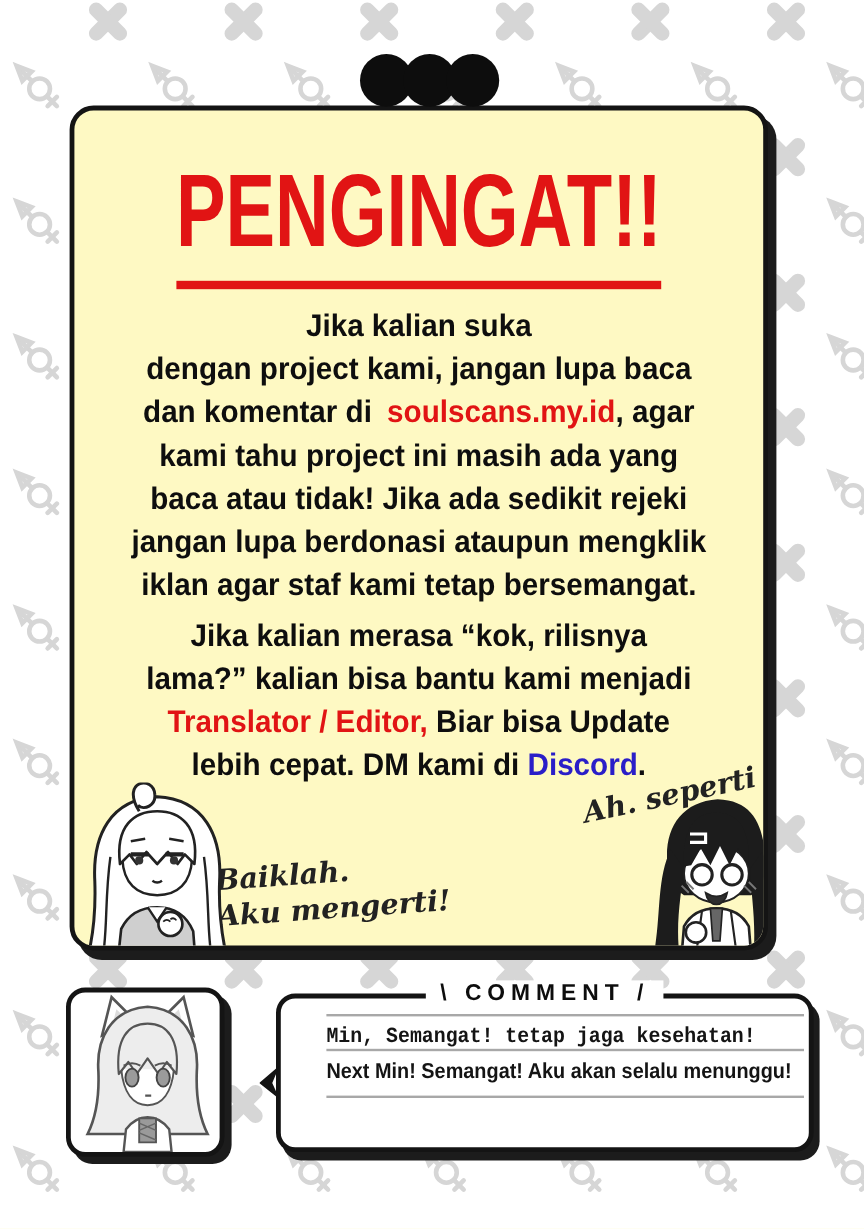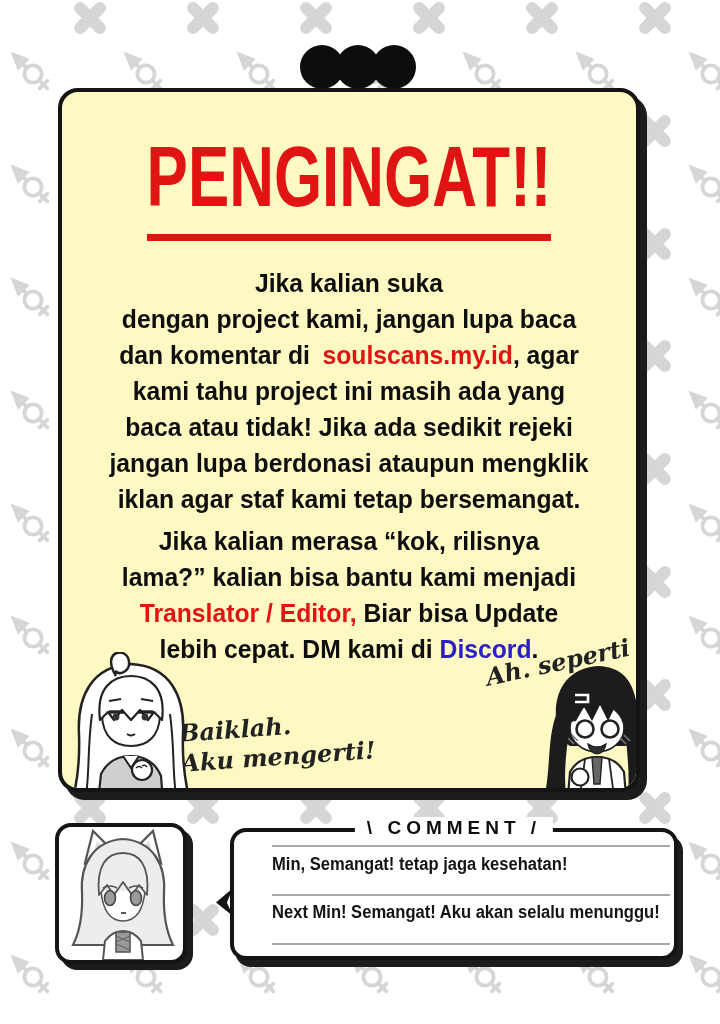--- a/index.html
+++ b/index.html
@@ -31,21 +31,21 @@
     position:absolute;left:58px;top:88px;width:582px;height:704px;z-index:1;
     background:#fef9c3;border:4px solid var(--ink);border-radius:20px;
     box-shadow:7px 8px 0 #1c1c1c;overflow:hidden;text-align:center;
   }
   #title{
     margin:40px 0 0 0;font-size:86px;line-height:88px;font-weight:700;
     color:var(--red);letter-spacing:0px;transform:scaleX(0.72);white-space:nowrap;
   }
   #title-underline{width:404px;height:7px;background:var(--red);margin:14px auto 0;}
   .bodytext{font-size:26px;font-weight:700;line-height:36px;color:#0e0e0e;}
-  .para1{margin-top:24px;}
+  .para1{margin-top:12px;}
   .para2{margin-top:6px;}
   .tline{transform:scaleX(0.95);white-space:nowrap;}
   .red{color:var(--red);}
   .blue{color:var(--blue);}
   .speech{
     position:absolute;font-family:"DejaVu Serif",serif;font-style:italic;font-weight:700;
     color:#222;white-space:nowrap;text-align:left;
   }
   #speech-left{left:118px;top:620px;font-size:24px;line-height:30px;transform:rotate(-4deg);}
   #speech-right{left:422px;top:550px;font-size:24px;transform:rotate(-12deg);}
@@ -67,24 +67,24 @@
     position:absolute;top:-15px;left:50%;transform:translateX(-50%);
     background:#fff;padding:0 12px;font-weight:700;font-size:19px;
     letter-spacing:5px;white-space:nowrap;color:#0d0d0d;
   }
   #bubble-pointer{
     position:absolute;left:-18px;top:56px;width:17px;height:28px;background:var(--ink);
     clip-path:polygon(100% 0,0 52%,100% 100%,64% 52%);
   }
   #comment-list{list-style:none;margin:13px 4px 0 38px;padding:0;text-align:left;}
   #comment-list li{
-    height:49px;line-height:33px;border-bottom:2px solid var(--separator);
+    height:39px;line-height:33px;border-bottom:2px solid var(--separator);
     font-weight:700;font-size:18px;white-space:nowrap;overflow:visible;
   }
-  #comment-list li:first-child{border-top:2px solid var(--separator);height:51px;line-height:35px;}
+  #comment-list li:first-child{border-top:2px solid var(--separator);height:31px;line-height:35px;font-family:Liberation Mono, monospace;}
   #comment-list li > span{display:inline-block;transform:scaleX(0.92);transform-origin:left center;}
 </style>
 </head>
 <body>
 
 <svg width="0" height="0" style="position:absolute">
   <defs>
     <g id="gsym" fill="none" stroke-width="4" stroke-linecap="round">
       <circle cx="0" cy="0" r="9"></circle>
       <line x1="-6.5" y1="-6.5" x2="-16" y2="-16"></line>

